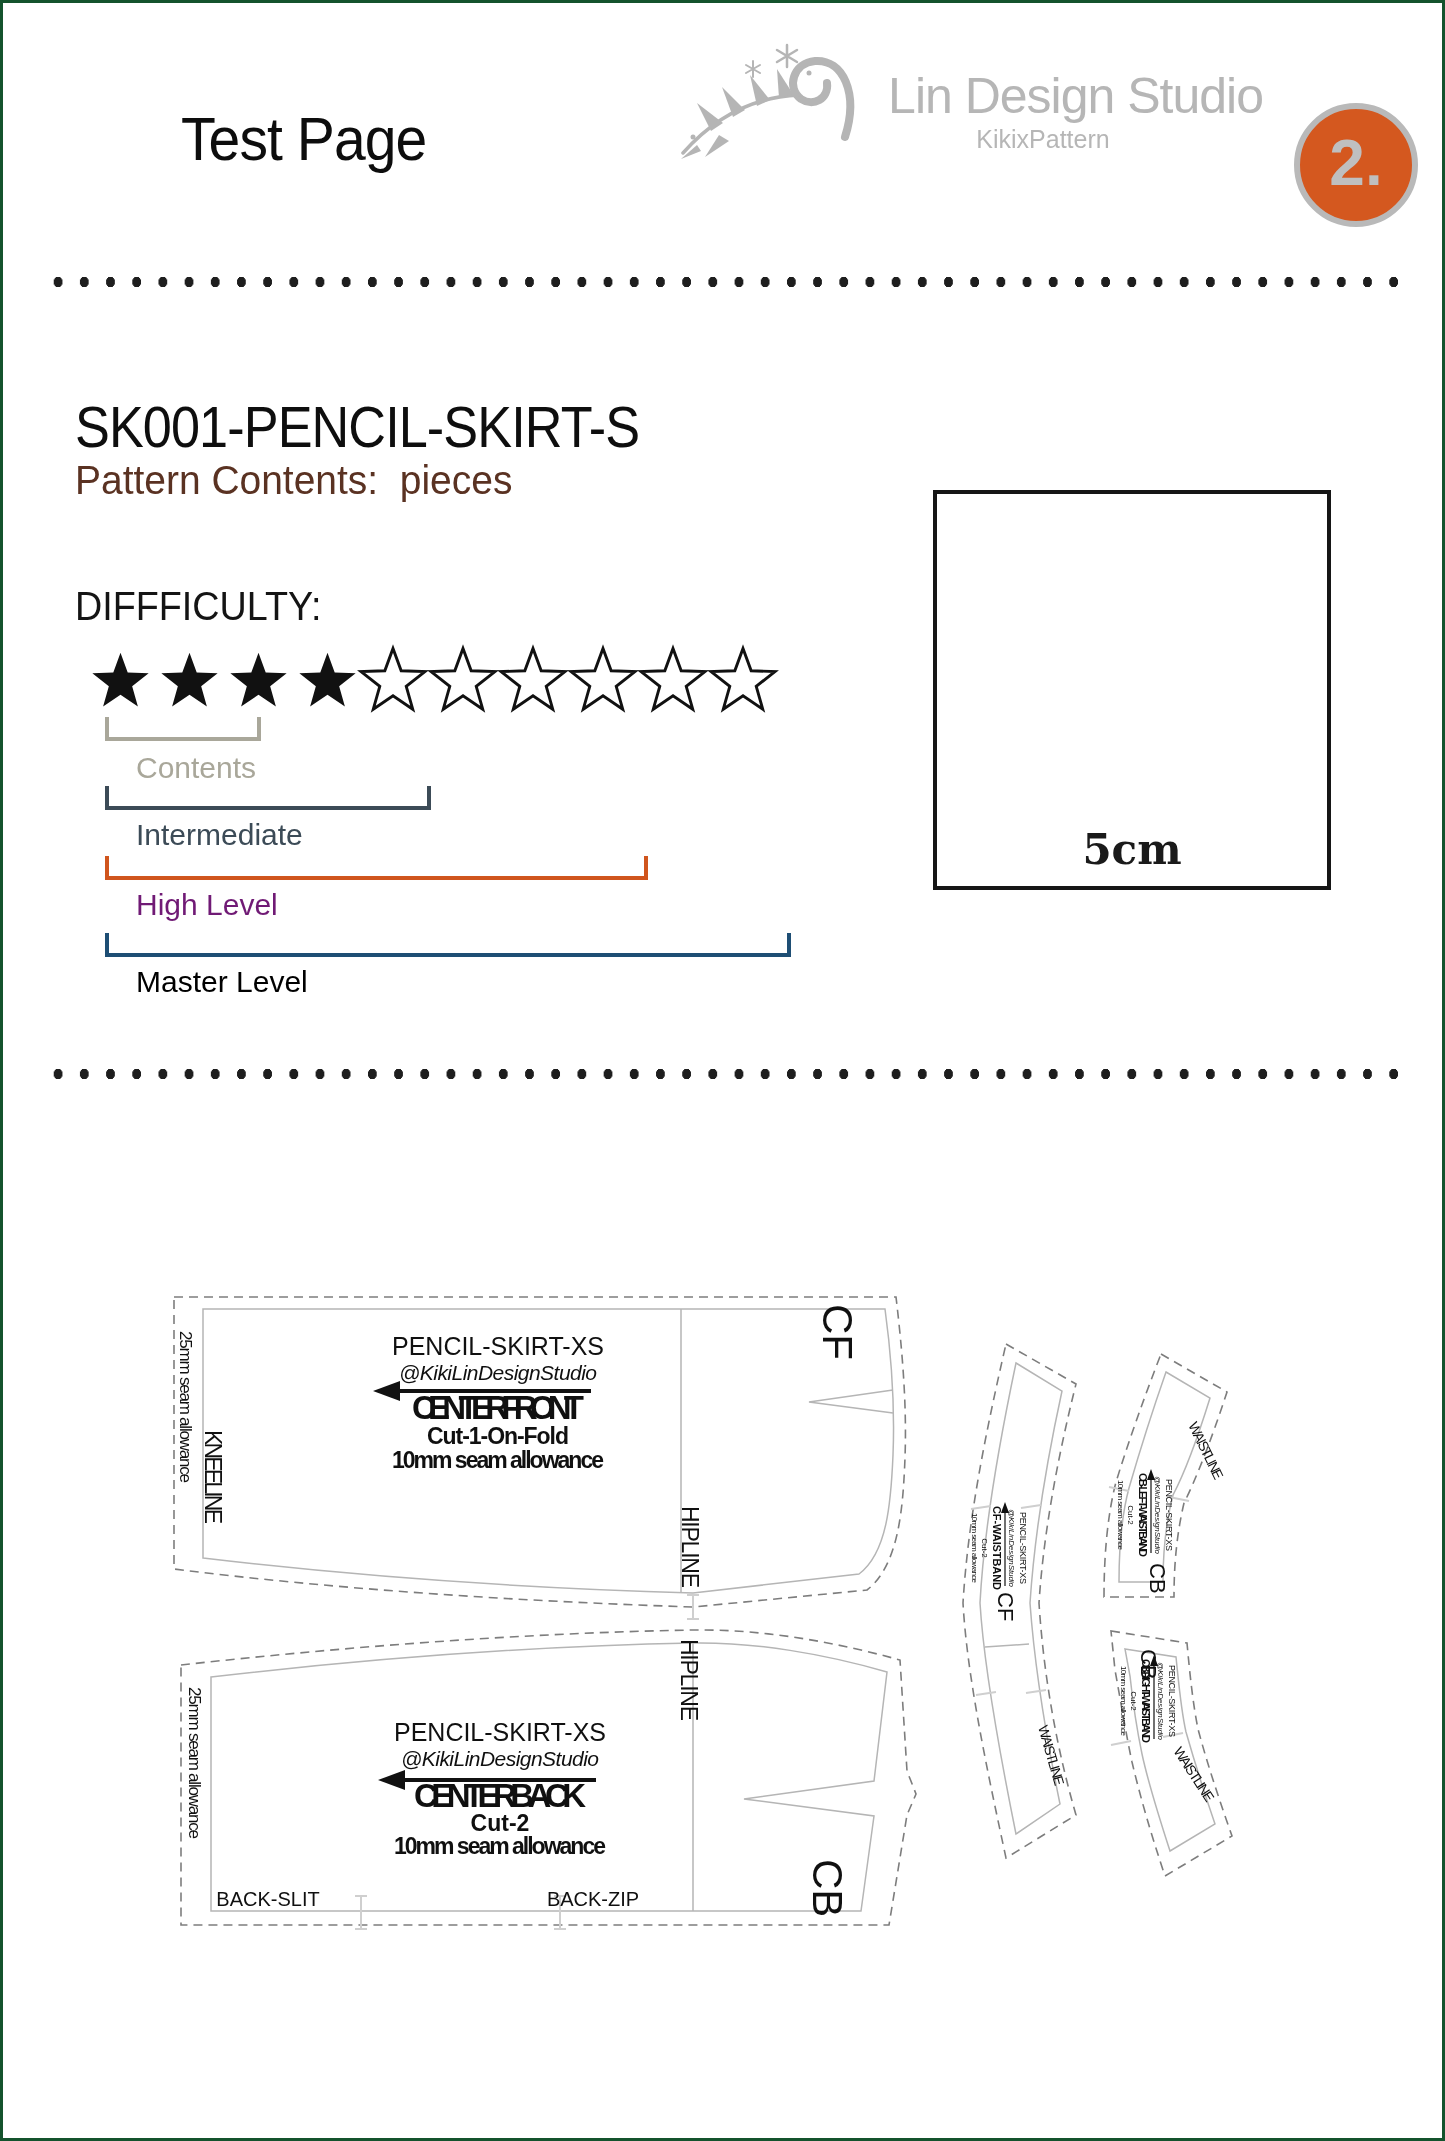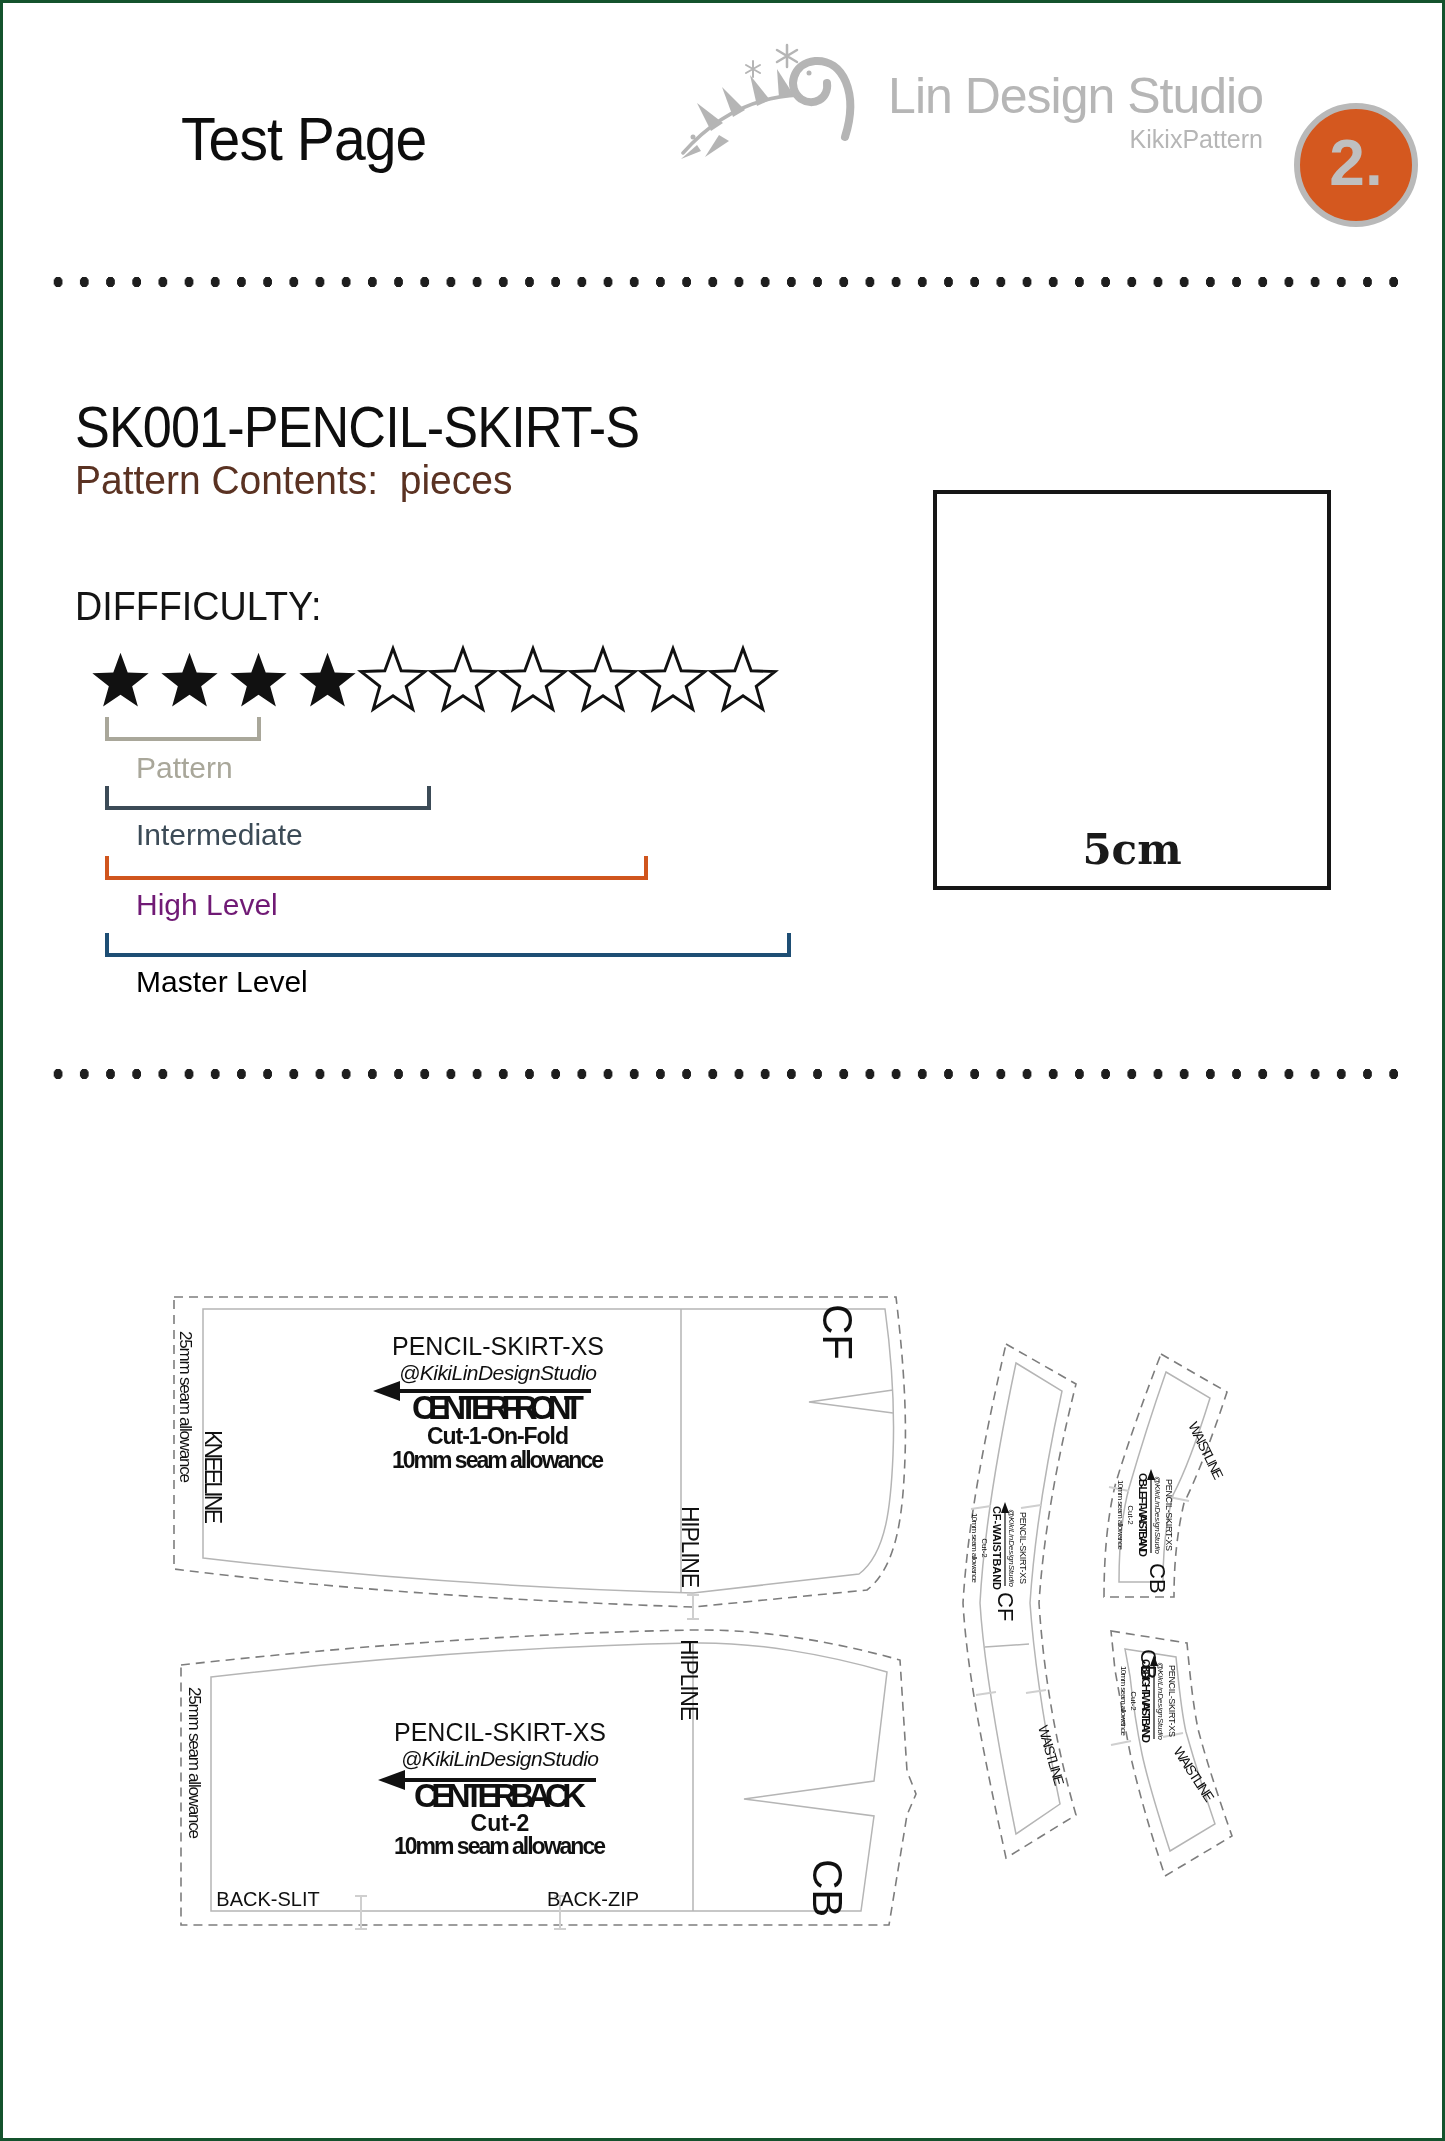--- a/index.html
+++ b/index.html
@@ -4,21 +4,21 @@
 <style>
   html,body{margin:0;padding:0;background:#e8e8e8;}
   .page{position:relative;width:1445px;height:2141px;background:#ffffff;
     border:3px solid #14532d;box-sizing:border-box;overflow:hidden;
     font-family:"Liberation Sans",sans-serif;color:#111;margin:0 auto;}
   .abs{position:absolute;}
   .page-title{left:178px;top:100px;font-size:62px;font-weight:500;letter-spacing:-1px;
     transform:scaleX(.92);transform-origin:left;color:#0d0d0d;white-space:pre;}
   .brand{left:820px;width:440px;top:64px;font-size:50px;color:#b6b6b6;text-align:right;
     letter-spacing:-1px;white-space:pre;}
-  .brand-sub{left:820px;width:440px;top:122px;font-size:25px;color:#b6b6b6;text-align:right;}
+  .brand-sub{left:820px;width:440px;top:122px;font-size:25px;color:#b6b6b6;text-align:center;}
   .badge{left:1291px;top:100px;width:124px;height:124px;border-radius:50%;
     background:#d4581f;border:6px solid #b9b9b9;box-sizing:border-box;
     color:#bfbfbf;font-size:64px;font-weight:bold;text-align:center;line-height:108px;}
   .dots{left:42px;width:1360px;height:14px;
     background-image:radial-gradient(ellipse 4.5px 5.5px at 50% 50%, #1e1e1e 96%, rgba(0,0,0,0) 100%);
     background-size:26.2px 14px;background-repeat:repeat-x;}
   .code-title{left:72px;top:390px;font-size:58px;letter-spacing:-1px;
     transform:scaleX(.9);transform-origin:left;color:#0e0e0e;white-space:pre;}
   .subtitle{left:72px;top:454px;font-size:41px;color:#5a3222;transform:scaleX(.95);
     transform-origin:left;white-space:pre;}
@@ -129,21 +129,21 @@
         </svg>
       </span>
       <span style="margin-left: -6px;">
         <svg width="76" height="76" viewBox="0 0 100 104">
           <polygon points="50,6 61.2,36.6 93.7,37.8 68.1,57.9 77,89.2 50,71 23,89.2 31.9,57.9 6.3,37.8 38.8,36.6" fill="#fff" stroke="#111" stroke-width="4"></polygon>
         </svg>
       </span>
     </div>
   <div id="levels">
       <div class="level-bracket" style="left: 102px; top: 714px; width: 156px; border-color: rgb(169, 167, 154);"></div>
-      <div class="level-label" style="left: 133px; top: 748px; color: rgb(169, 167, 154);">Pattern</div>
+      <div class="level-label" style="left: 133px; top: 748px; color: rgb(169, 167, 154);">Contents</div>
       <div class="level-bracket" style="left: 102px; top: 783px; width: 326px; border-color: rgb(60, 75, 87);"></div>
       <div class="level-label" style="left: 133px; top: 815px; color: rgb(60, 75, 87);">Intermediate</div>
       <div class="level-bracket" style="left: 102px; top: 853px; width: 543px; border-color: rgb(208, 85, 29);"></div>
       <div class="level-label" style="left: 133px; top: 885px; color: #701a75;">High Level</div>
       <div class="level-bracket" style="left: 102px; top: 930px; width: 686px; border-color: rgb(30, 78, 116);"></div>
       <div class="level-label" style="left: 133px; top: 962px; color: #000000;">Master Level</div>
     </div>
 
   <div class="abs square">
     <div class="square-label">5cm</div>

